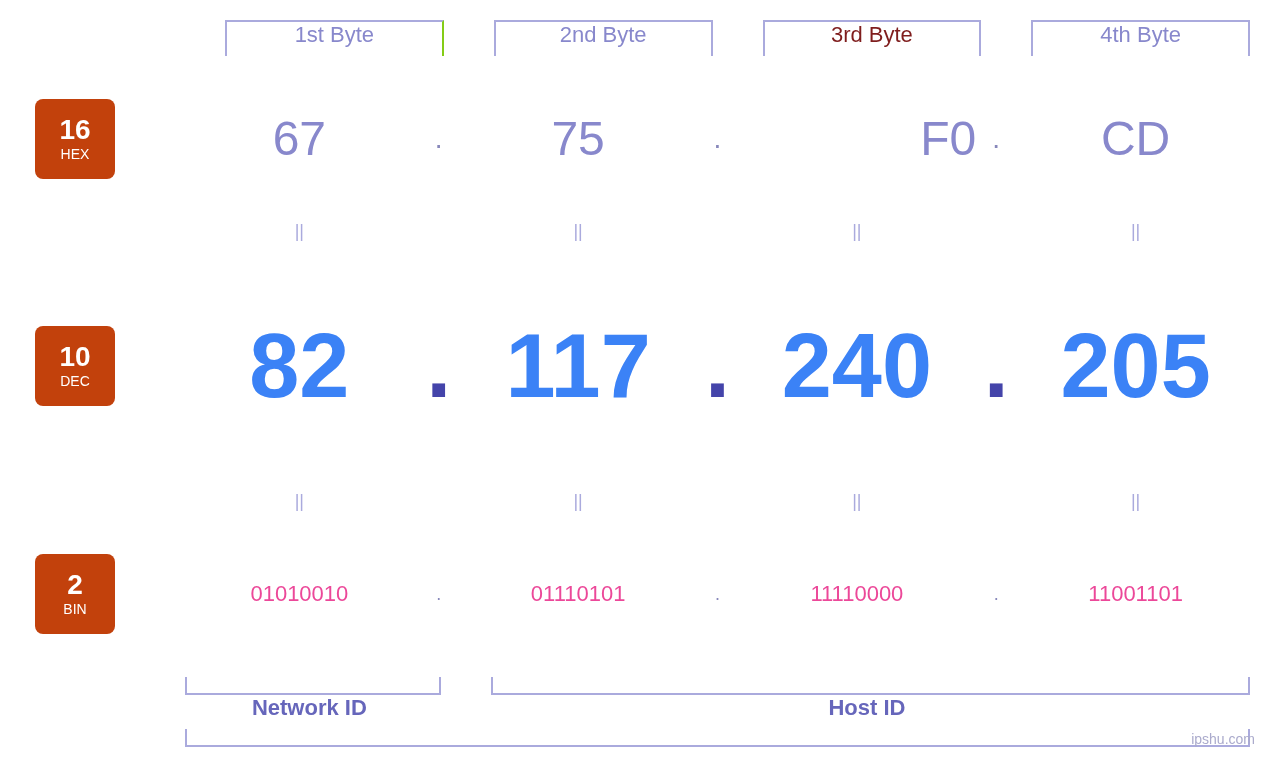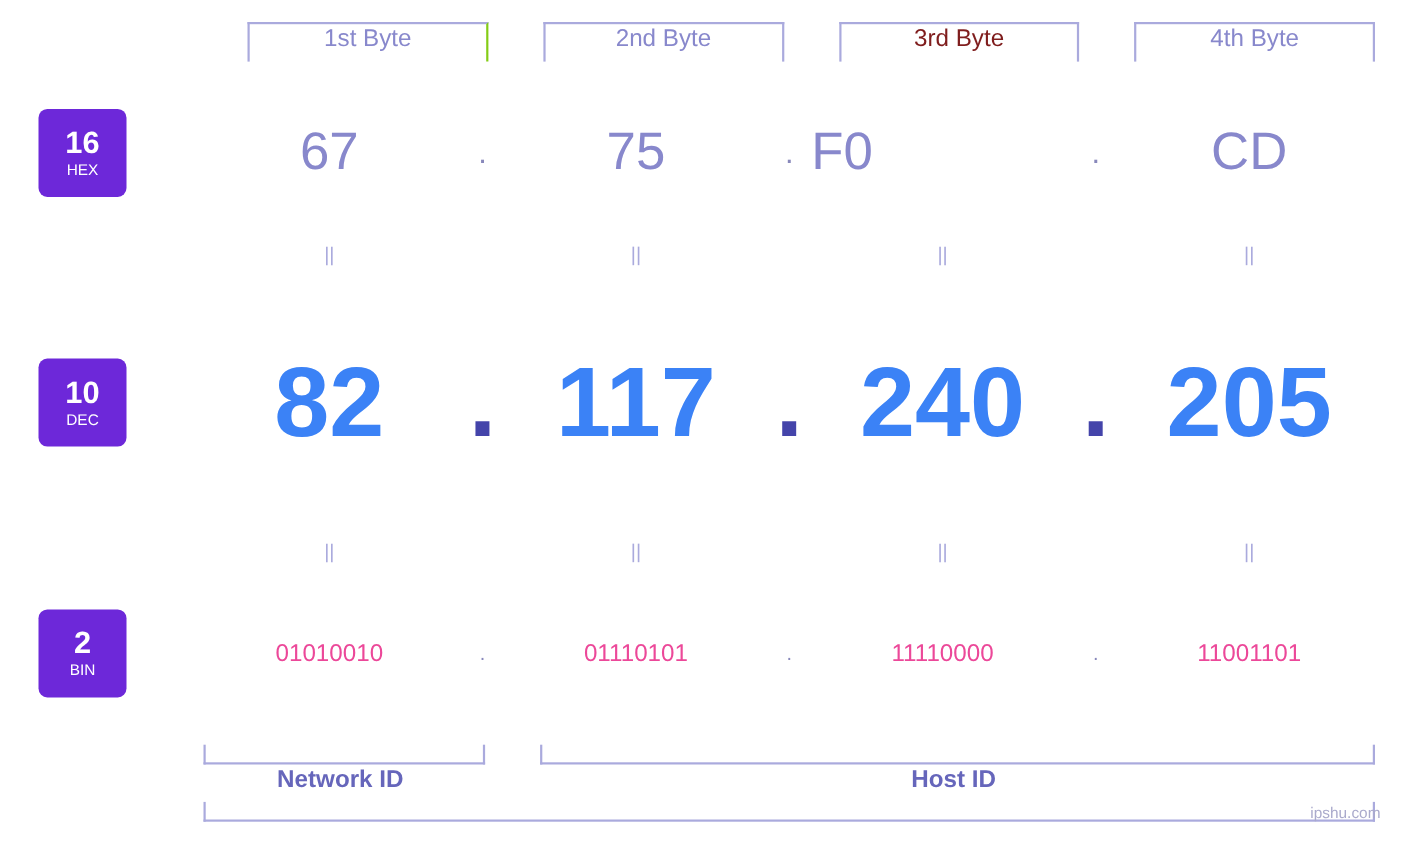--- a/index.html
+++ b/index.html
@@ -31,21 +31,21 @@
       width: 100%;
       padding-left: 150px;
       margin-bottom: 0px;
     }
 
     .base-badge {
       position: absolute;
       left: -145px;
       width: 80px;
       height: 80px;
-      background: #6d28d9;
+      background: #c2410c;
       border-radius: 8px;
       display: flex;
       flex-direction: column;
       align-items: center;
       justify-content: center;
       color: white;
     }
 
     .base-badge .base-num {
       font-size: 28px;
@@ -120,21 +120,21 @@
       <span class="base-label">HEX</span>
     </div>
     <div style="flex:1;text-align:center;">
       <span class="hex-value">67</span>
     </div>
     <div style="width:40px;text-align:center;color:#8888bb;font-size:28px;">.</div>
     <div style="flex:1;text-align:center;">
       <span class="hex-value">75</span>
     </div>
     <div style="width:40px;text-align:center;color:#8888bb;font-size:28px;">.</div>
-    <div style="flex:1;text-align:left;">
+    <div style="flex:1;text-align:right;">
       <span class="hex-value">F0</span>
     </div>
     <div style="width:40px;text-align:center;color:#8888bb;font-size:28px;">.</div>
     <div style="flex:1;text-align:center;">
       <span class="hex-value">CD</span>
     </div>
   </div>
 
   <div style="display:flex;width:100%;padding-left:150px;">
     <div style="flex:1;text-align:center;color:#aaaadd;font-size:18px;">||</div>

